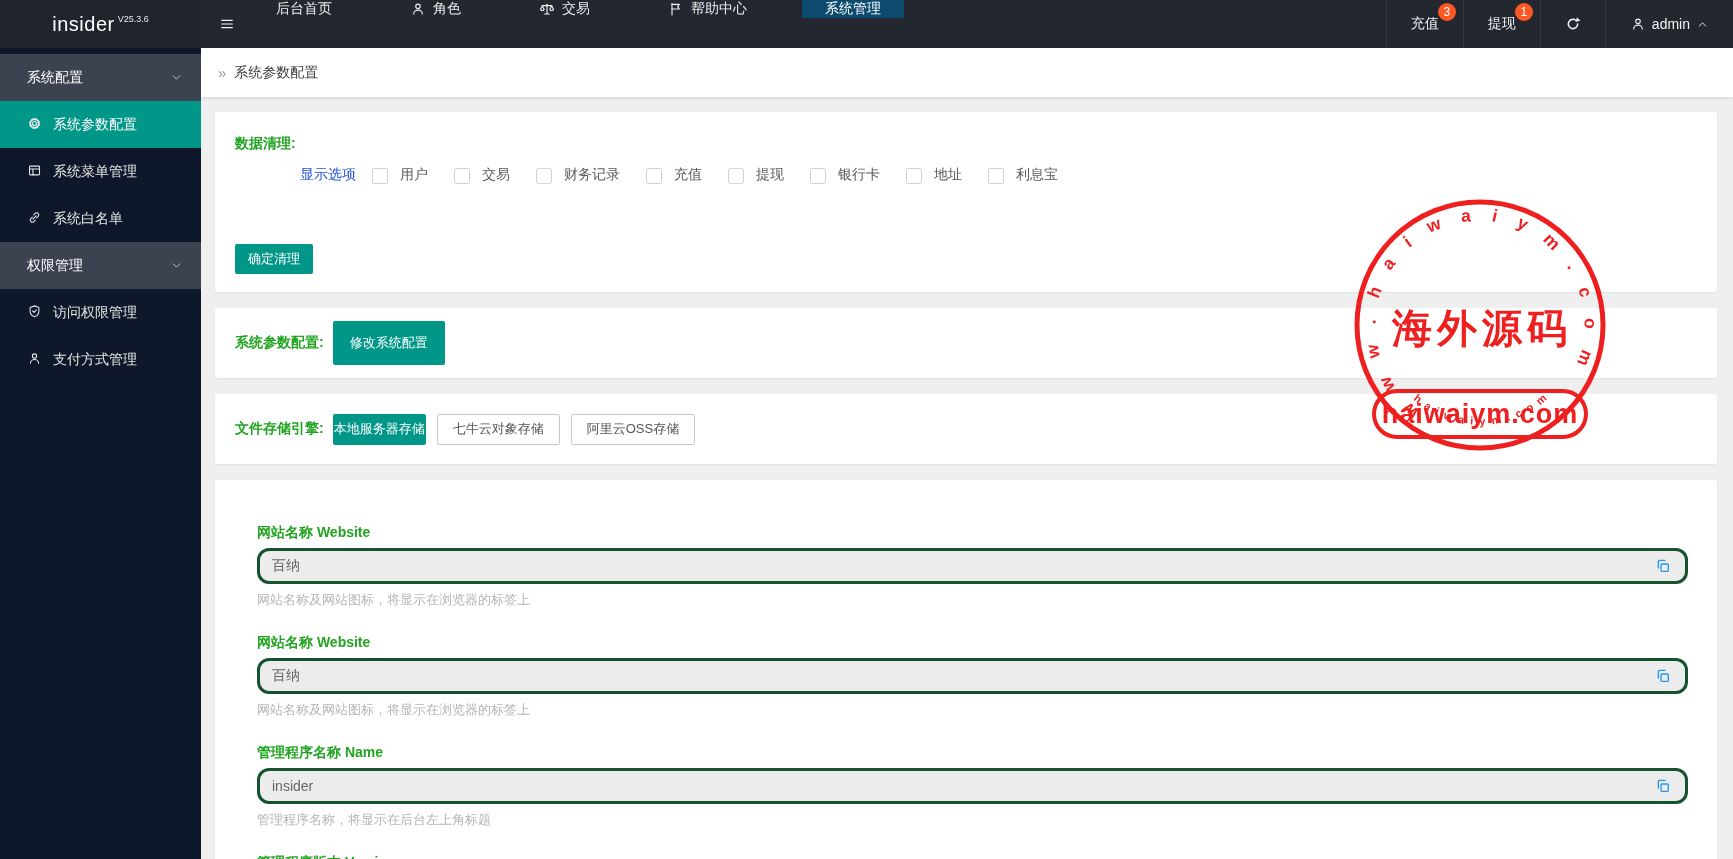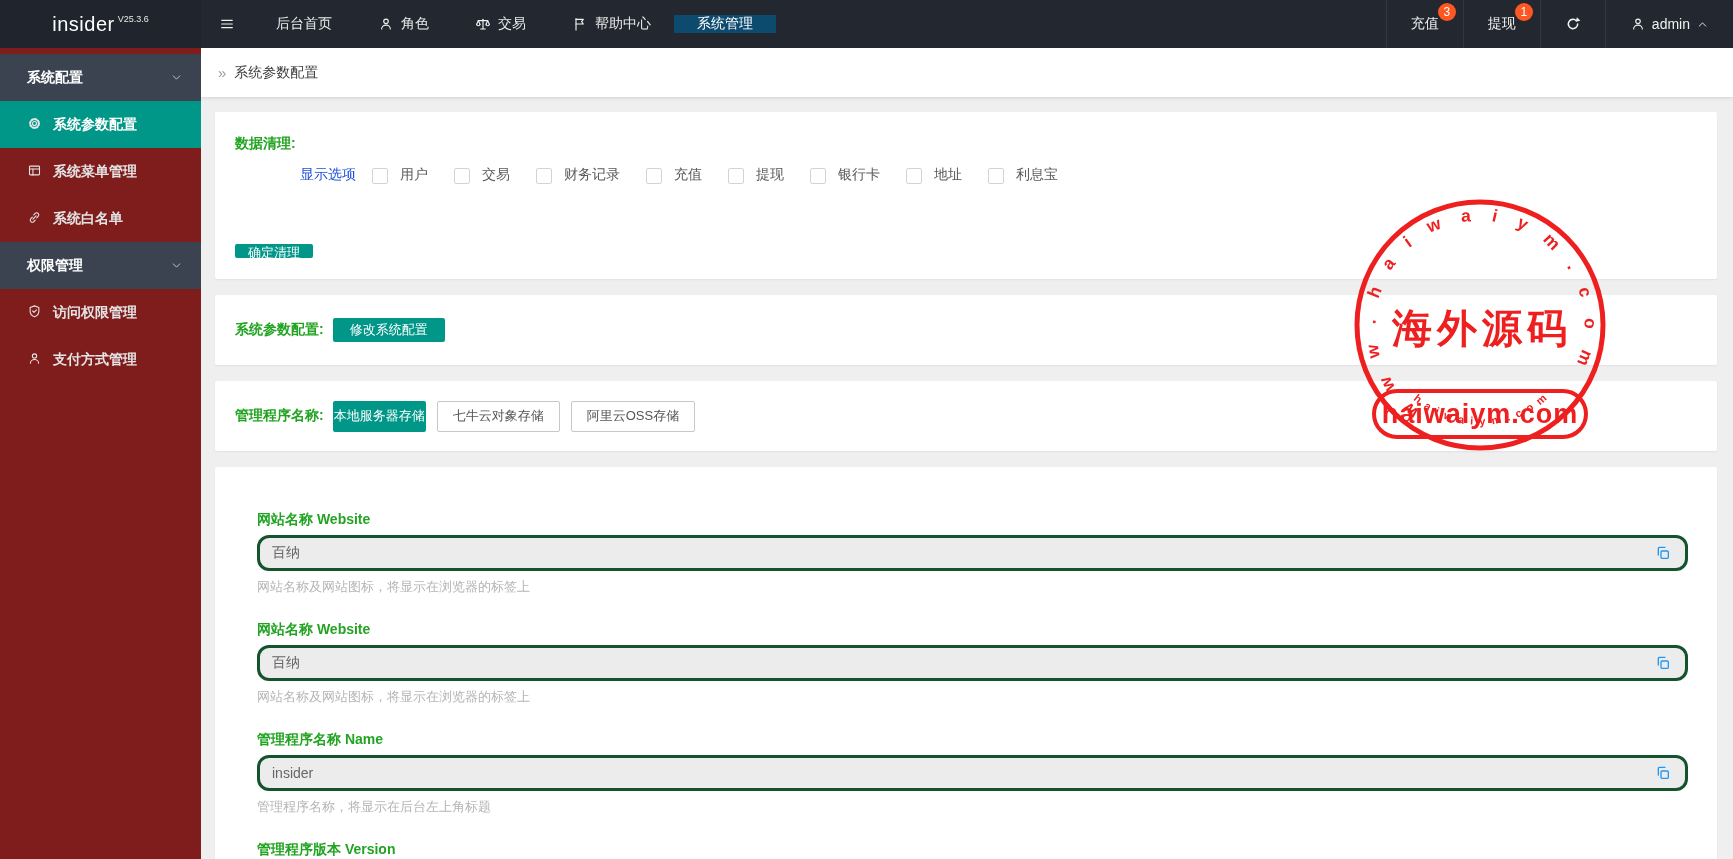--- a/index.html
+++ b/index.html
@@ -5,33 +5,33 @@
   * { margin:0; padding:0; box-sizing:border-box; }
   html,body { width:1733px; height:859px; overflow:hidden; font-family:"Liberation Sans","DejaVu Sans",sans-serif; background:#efefef; }
   .app { position:relative; width:1733px; height:859px; display:flex; flex-direction:column; overflow:hidden; }
 
   
   .topbar { height:48px; flex:0 0 48px; background:#23272f; display:flex; align-items:stretch; color:#fff; }
   .logo { width:201px; flex:0 0 201px; background:#20242c; display:flex; align-items:center; justify-content:center; }
   .logo-text { font-size:20px; color:#fff; letter-spacing:.5px; }
   .logo-ver { font-size:9px; color:#e8e8e8; margin:-10px 0 0 3px; }
   .nav-toggle { width:52px; display:flex; align-items:center; justify-content:center; cursor:pointer; }
-  .topnav { display:flex; align-items:center; }
+  .topnav { display:flex; align-items:flex-start;gap:32px; }
   .nav-item { display:flex; align-items:center; gap:7px; padding:0 23px; font-size:14px; color:#ebebeb; cursor:pointer; }
   .nav-item.active { background:#0c4a6e; color:#fff; }
   .topbar-right { margin-left:auto; display:flex; align-items:stretch; }
   .top-action { position:relative; display:flex; align-items:center; gap:6px; padding:0 24px; font-size:14px; color:#f1f1f1; border-left:1px solid rgba(255,255,255,.08); cursor:pointer; }
   .badge { position:absolute; top:3px; right:7px; min-width:18px; height:18px; border-radius:9px; background:#ff5722; color:#fff; font-size:12px; line-height:18px; text-align:center; padding:0 4px; }
   .icon { display:inline-flex; }
   svg.glyph { width:16px; height:16px; stroke:#f1f1f1; fill:none; stroke-width:1.7; stroke-linecap:round; stroke-linejoin:round; }
   svg.glyph.small { width:13px; height:13px; }
 
   
   .body-row { flex:1; display:flex; overflow:hidden; }
-  .sidebar { width:201px; flex:0 0 201px; background:#7f1d1d; padding-top:6px;font-weight:bold; }
+  .sidebar { width:201px; flex:0 0 201px; background:#0f172a; padding-top:6px; }
   .side-row { height:47px; display:flex; align-items:center; padding:0 18px 0 27px; font-size:14px; color:#e4e4e4; cursor:pointer; }
   .side-group { background:#3b4350; color:#fff; justify-content:space-between; }
   .side-item { gap:11px; }
   .side-item.active { background:#009688; color:#fff; }
   .side-icon svg { width:15px; height:15px; stroke:#e6e6e6; fill:none; stroke-width:1.7; stroke-linecap:round; stroke-linejoin:round; }
 
   
   .main { flex:1; background:#efefef; display:flex; flex-direction:column; overflow:hidden; }
   .breadcrumb-bar { height:49px; flex:0 0 49px; background:#fff; display:flex; align-items:center; padding-left:17px; gap:8px; box-shadow:0 1px 4px rgba(0,0,0,.12); position:relative; z-index:2; }
   .bc-symbol { color:#9a9a9a; font-size:15px; }
@@ -41,25 +41,25 @@
   .green-label { color:#22a422; font-weight:bold; font-size:14px; white-space:nowrap; }
 
   
   .card-cleanup { padding:22px 20px 18px; }
   .cb-row { margin:13px 0 0 65px; display:flex; align-items:center; }
   .cb-row-label { color:#1d4ed8; font-size:14px; margin-right:16px; }
   .cb-item { display:flex; align-items:flex-end; margin-right:26px; cursor:pointer; }
   .checkbox { width:16px; height:16px; background:#fff; border:1px solid #d3d3d3; border-radius:2px; margin-right:12px; }
   .cb-text { color:#595959; font-size:14px; }
   .btn-teal { display:inline-block; background:#009688; color:#fff; font-size:13px; border:none; border-radius:2px; cursor:pointer; font-family:inherit; }
-  .btn-clean { margin-top:60px; height:14px; padding:0 13px; }
+  .btn-clean { margin-top:60px; height:30px; padding:0 13px; }
 
   
   .card-row { height:70px; display:flex; align-items:center; padding:0 20px; }
-  .btn-modify { height:24px; padding:0 17px; margin-left:9px; }
+  .btn-modify { height:44px; padding:0 17px; margin-left:9px; }
   .btn-storage-active { height:31px; padding:0 1px; margin-left:9px; }
   .btn-plain { height:31px; padding:0 15px; margin-left:11px; background:#fff; border:1px solid #c8c8c8; border-radius:2px; color:#555; font-size:13px; cursor:pointer; font-family:inherit; }
 
   
   .card-form { padding:44px 29px 0 42px; height:600px; margin-bottom:0; }
   .field { margin-bottom:25px; }
   .field-label { display:block; margin-bottom:6px; }
   .input-wrap { position:relative; }
   .text-input { width:100%; height:36px; background:#ececec; border:3px solid #14532d; border-radius:12px; padding:0 42px 0 12px; font-size:14px; color:#666; font-family:inherit; }
   .copy-btn { position:absolute; right:17px; top:10px; width:16px; height:16px; cursor:pointer; }
@@ -287,21 +287,21 @@
           </div>
           <button class="btn-teal btn-clean">确定清理</button>
         </section>
 
         <section class="card card-row">
           <span class="green-label">系统参数配置:</span>
           <button class="btn-teal btn-modify">修改系统配置</button>
         </section>
 
         <section class="card card-row">
-          <span class="green-label">管理程序名称:</span>
+          <span class="green-label">文件存储引擎:</span>
           <button class="btn-teal btn-storage-active">本地服务器存储</button>
           <button class="btn-plain">七牛云对象存储</button>
           <button class="btn-plain">阿里云OSS存储</button>
         </section>
 
         <section class="card card-form">
 
           <div class="field">
             <span class="green-label field-label">网站名称 Website</span>
             <div class="input-wrap">

